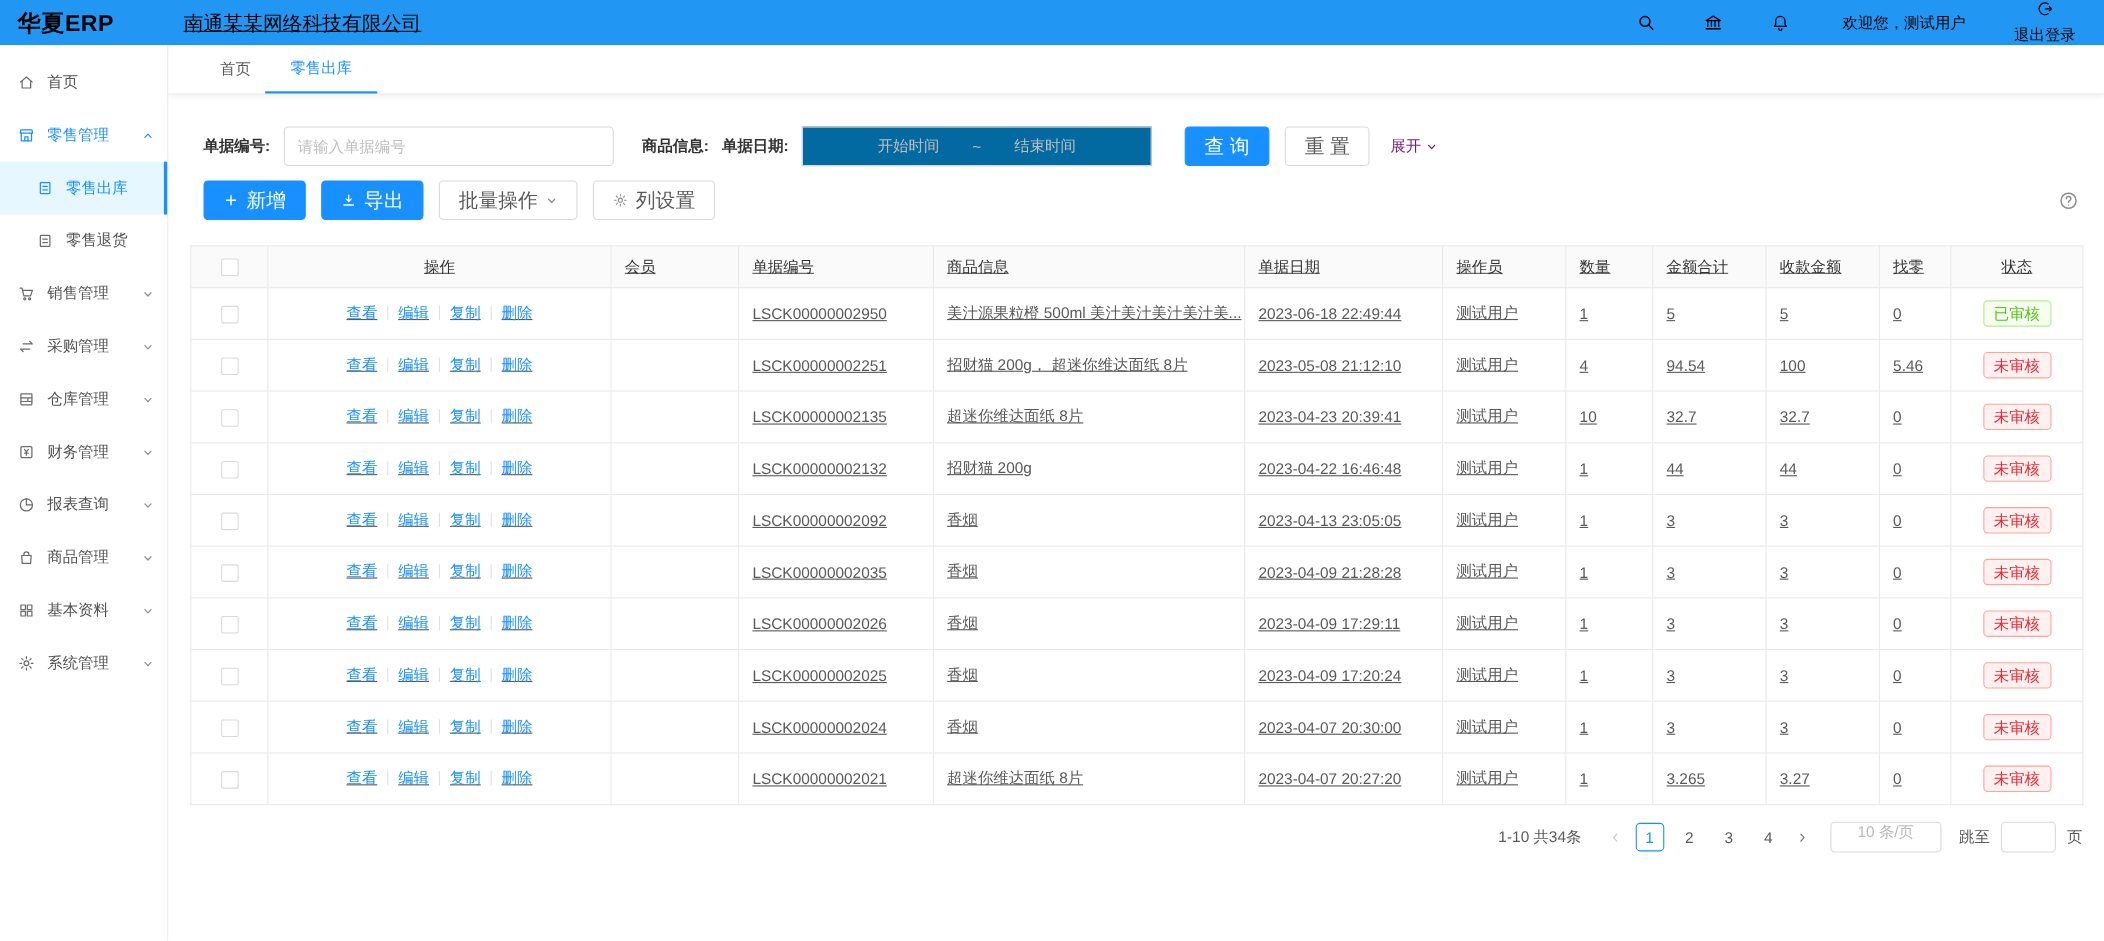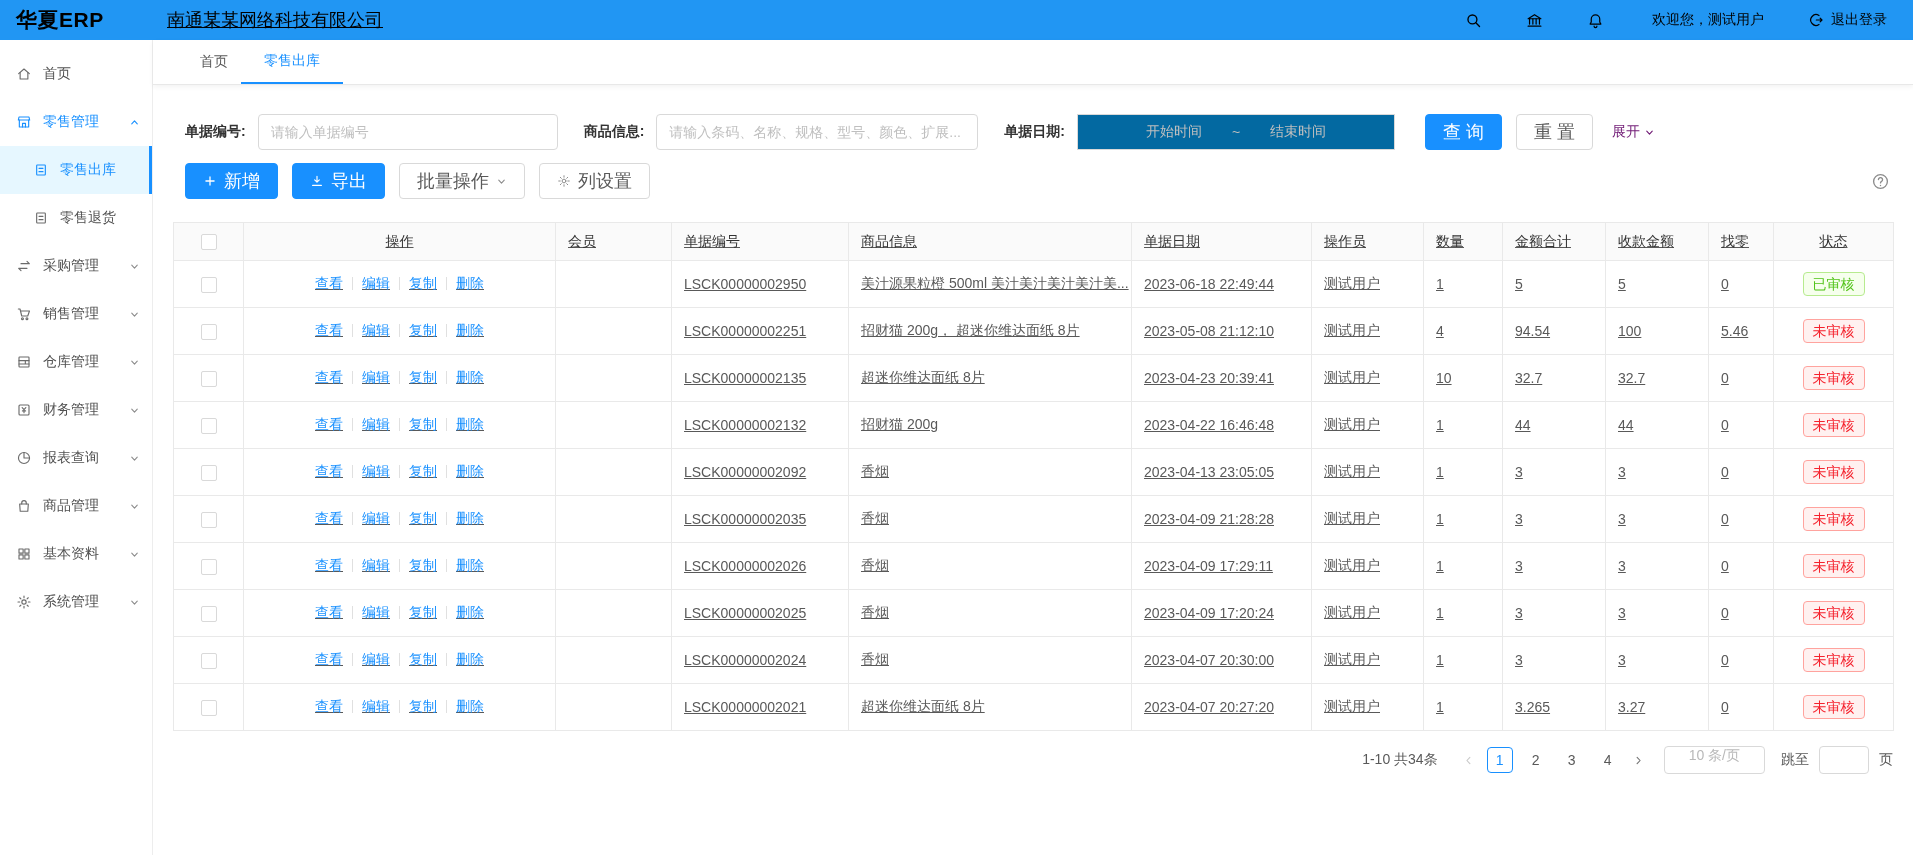--- a/index.html
+++ b/index.html
@@ -11,21 +11,21 @@
   .app { display: flex; flex-direction: column; height: 100%; }
 
   
   .hdr { flex: 0 0 40px; background: #2196f3; display: flex; align-items: center; color: #000000; }
   .hdr .logo { width: 153px; padding-left: 16px; font-size: 21px; font-weight: bold; letter-spacing: .5px; flex: 0 0 153px; }
   .hdr .company { font-size: 18px; margin-left: 14px; text-decoration: underline; }
   .hdr-right { margin-left: auto; display: flex; align-items: center; padding-right: 26px; }
   .hicon { display: inline-flex; margin-left: 44px; cursor: pointer; }
   .hicon svg { width: 17px; height: 17px; }
   .welcome { margin-left: 48px; font-size: 14px; }
-  .logout { margin-left: 44px; display: inline-flex; align-items: center; gap: 7px; cursor: pointer; }
+  .logout { margin-left: 44px; display: inline-flex; align-items: center; gap: 7px; cursor: pointer; flex-direction: column; }
   .logout svg { width: 16px; height: 16px; }
 
   
   .bdy { flex: 1; display: flex; min-height: 0; }
   .sidebar { flex: 0 0 153px; border-right: 1px solid #ededed; padding-top: 10px; background: #fff; }
   .side-item { height: 48px; display: flex; align-items: center; padding-left: 16px; color: #515151; cursor: pointer; }
   .side-item svg.mi { width: 16px; height: 16px; margin-right: 11px; flex: 0 0 16px; color: #6b6b6b; }
   .side-item .chev { margin-left: auto; margin-right: 12px; width: 11px; height: 11px; color: #8c8c8c; flex: 0 0 11px; }
   .side-item.child { padding-left: 33px; }
   .side-item.open { color: #1890ff; }
@@ -240,32 +240,32 @@
           <span>零售出库</span>
         </div>
         <div class="side-item child">
           <svg class="mi" viewBox="0 0 24 24">
             <use href="#i-doc"></use>
           </svg>
           <span>零售退货</span>
         </div>
         <div class="side-item">
           <svg class="mi" viewBox="0 0 24 24">
+            <use href="#i-cart"></use>
+          </svg>
+          <span>销售管理</span>
+          <svg class="chev" viewBox="0 0 24 24">
+            <use href="#i-chev-down"></use>
+          </svg>
+        </div>
+        <div class="side-item">
+          <svg class="mi" viewBox="0 0 24 24">
             <use href="#i-swap"></use>
           </svg>
           <span>采购管理</span>
-          <svg class="chev" viewBox="0 0 24 24">
-            <use href="#i-chev-down"></use>
-          </svg>
-        </div>
-        <div class="side-item">
-          <svg class="mi" viewBox="0 0 24 24">
-            <use href="#i-cart"></use>
-          </svg>
-          <span>销售管理</span>
           <svg class="chev" viewBox="0 0 24 24">
             <use href="#i-chev-down"></use>
           </svg>
         </div>
         <div class="side-item">
           <svg class="mi" viewBox="0 0 24 24">
             <use href="#i-warehouse"></use>
           </svg>
           <span>仓库管理</span>
           <svg class="chev" viewBox="0 0 24 24">
@@ -324,21 +324,20 @@
           <div class="tab">首页</div>
           <div class="tab active">零售出库</div>
         </div>
 
       <div class="content">
 
         <div class="filters">
           <label>单据编号:</label>
           <input class="txt w-bill" placeholder="请输入单据编号" style="">
           <label>商品信息:</label>
-          <input class="txt w-prod" placeholder="请输入条码、名称、规格、型号、颜色、扩展..." style="">
           <label>单据日期:</label>
           <div class="date-range">
             <span>开始时间</span>
             <span>~</span>
             <span>结束时间</span>
           </div>
           <button class="btn primary btn-search">查 询</button>
           <button class="btn btn-reset">重 置</button>
           <span class="expand">
             <span>展开</span>

